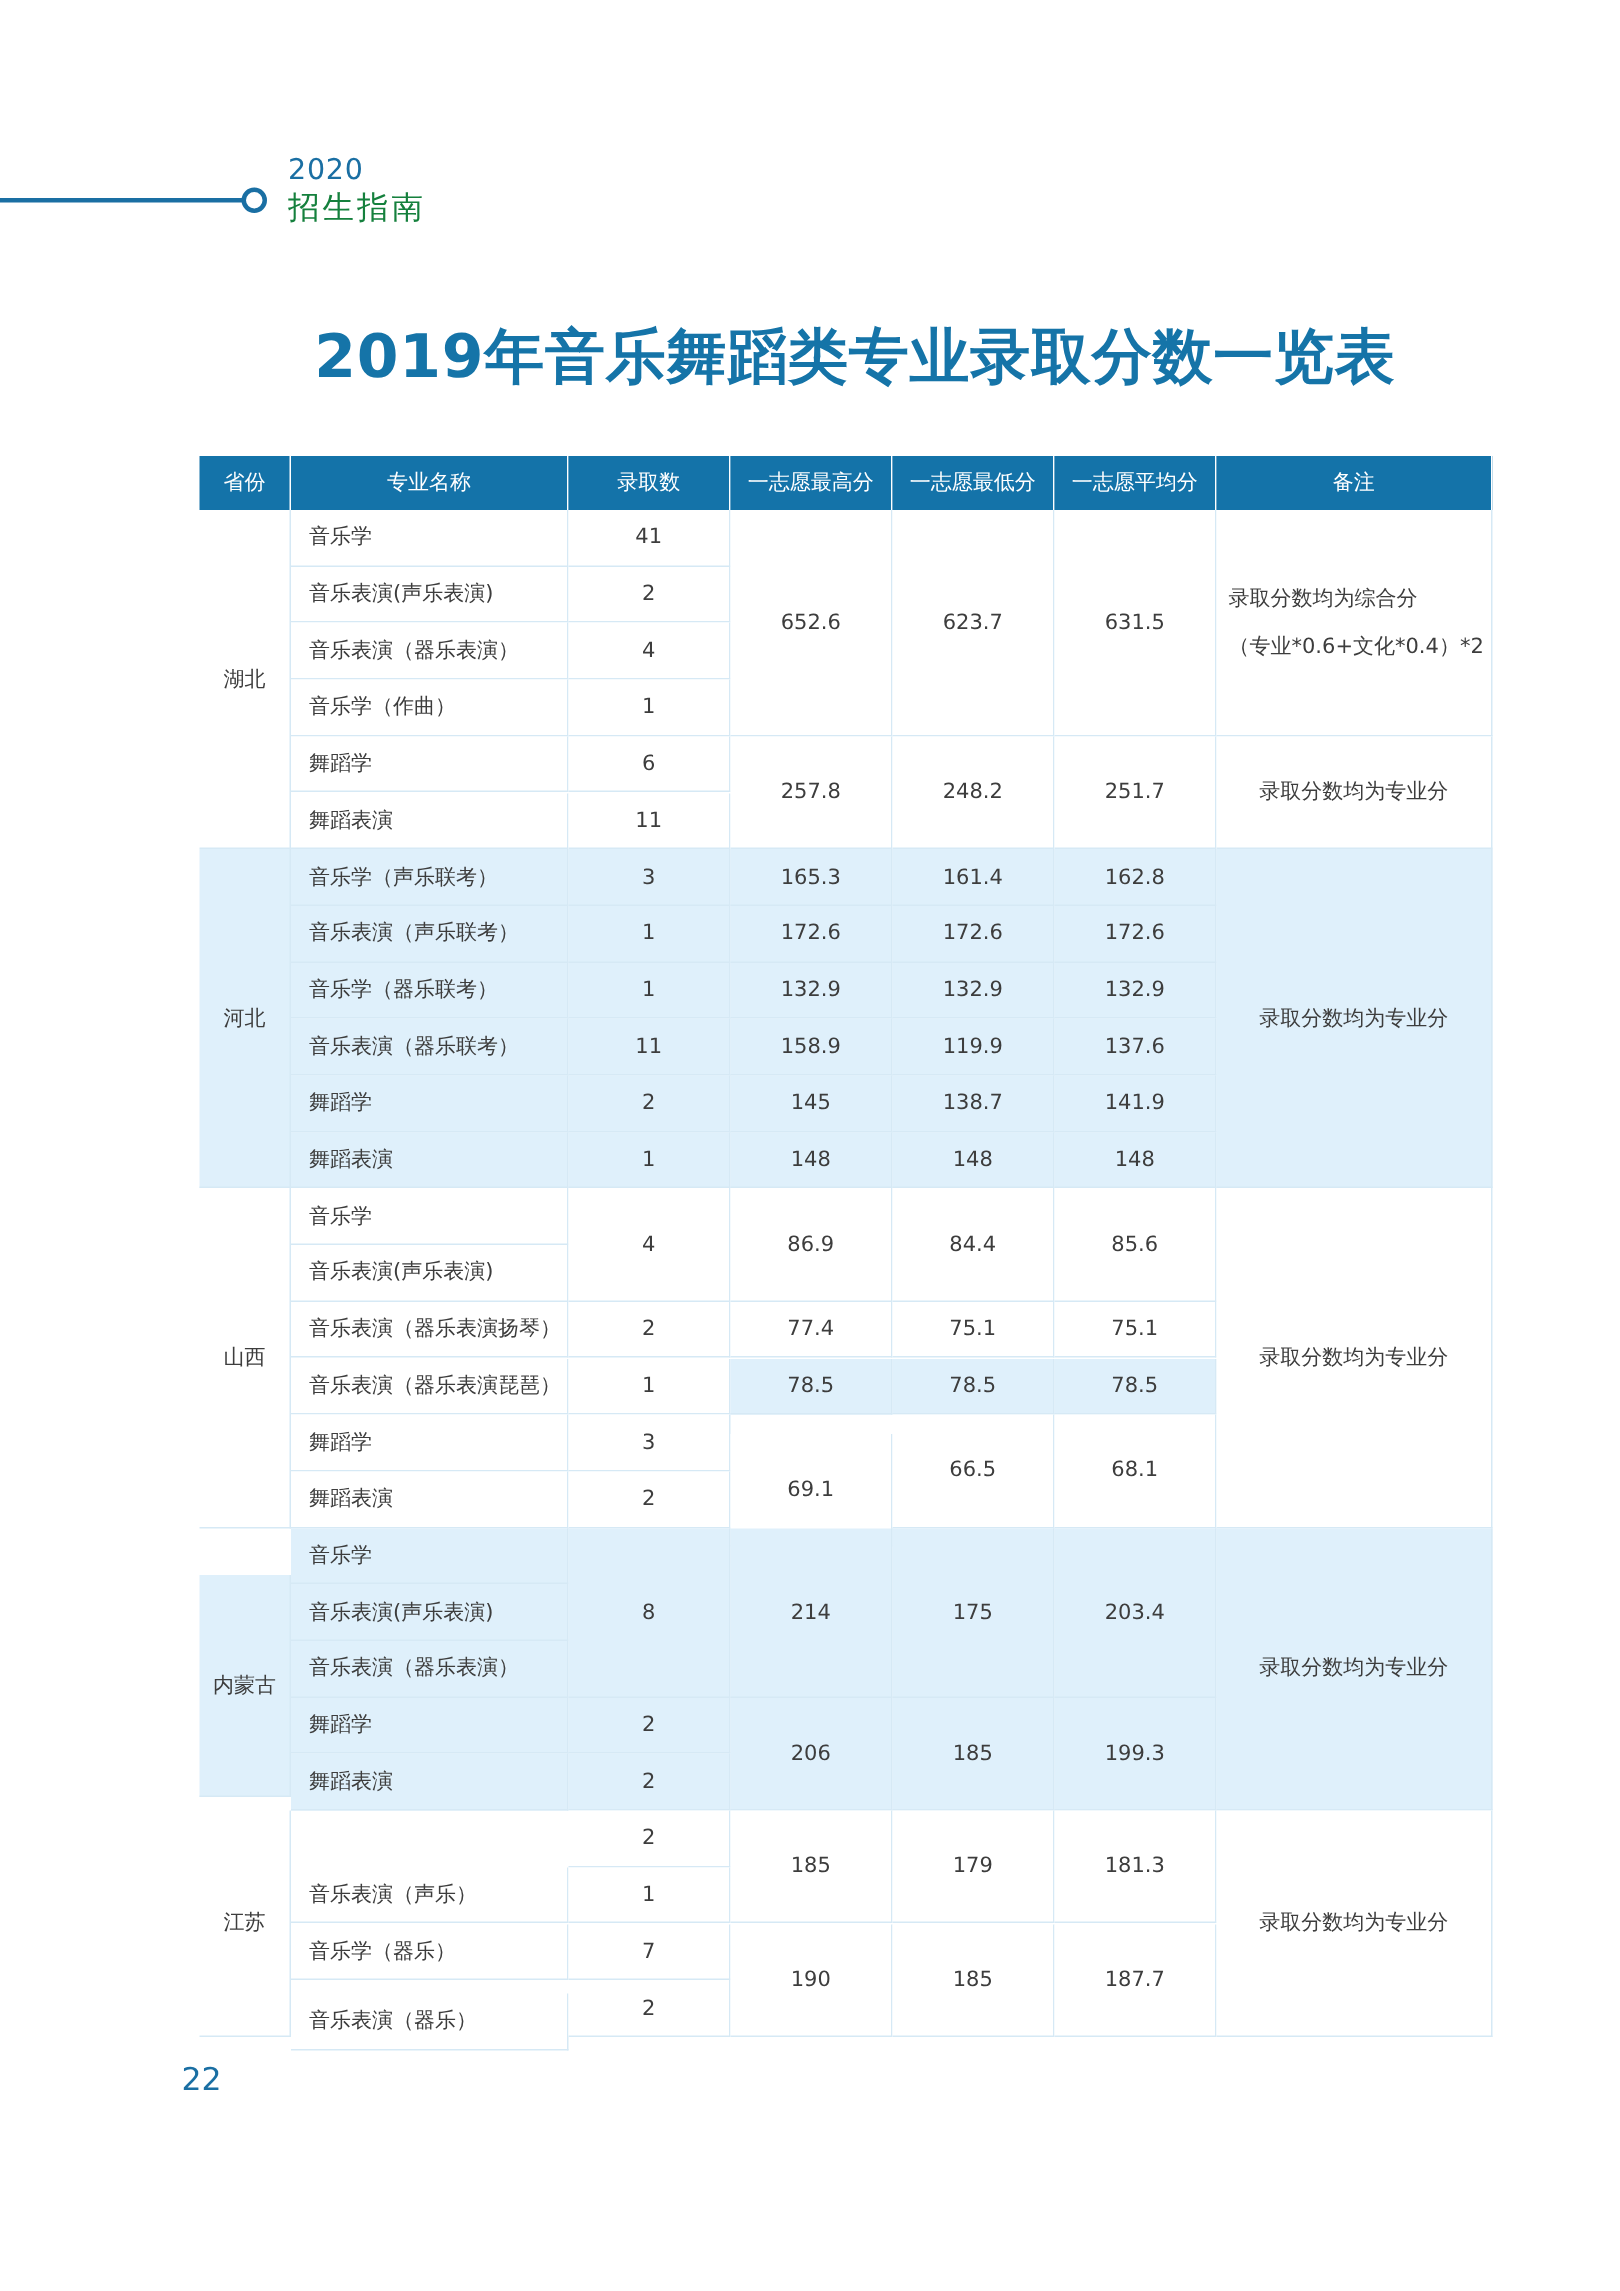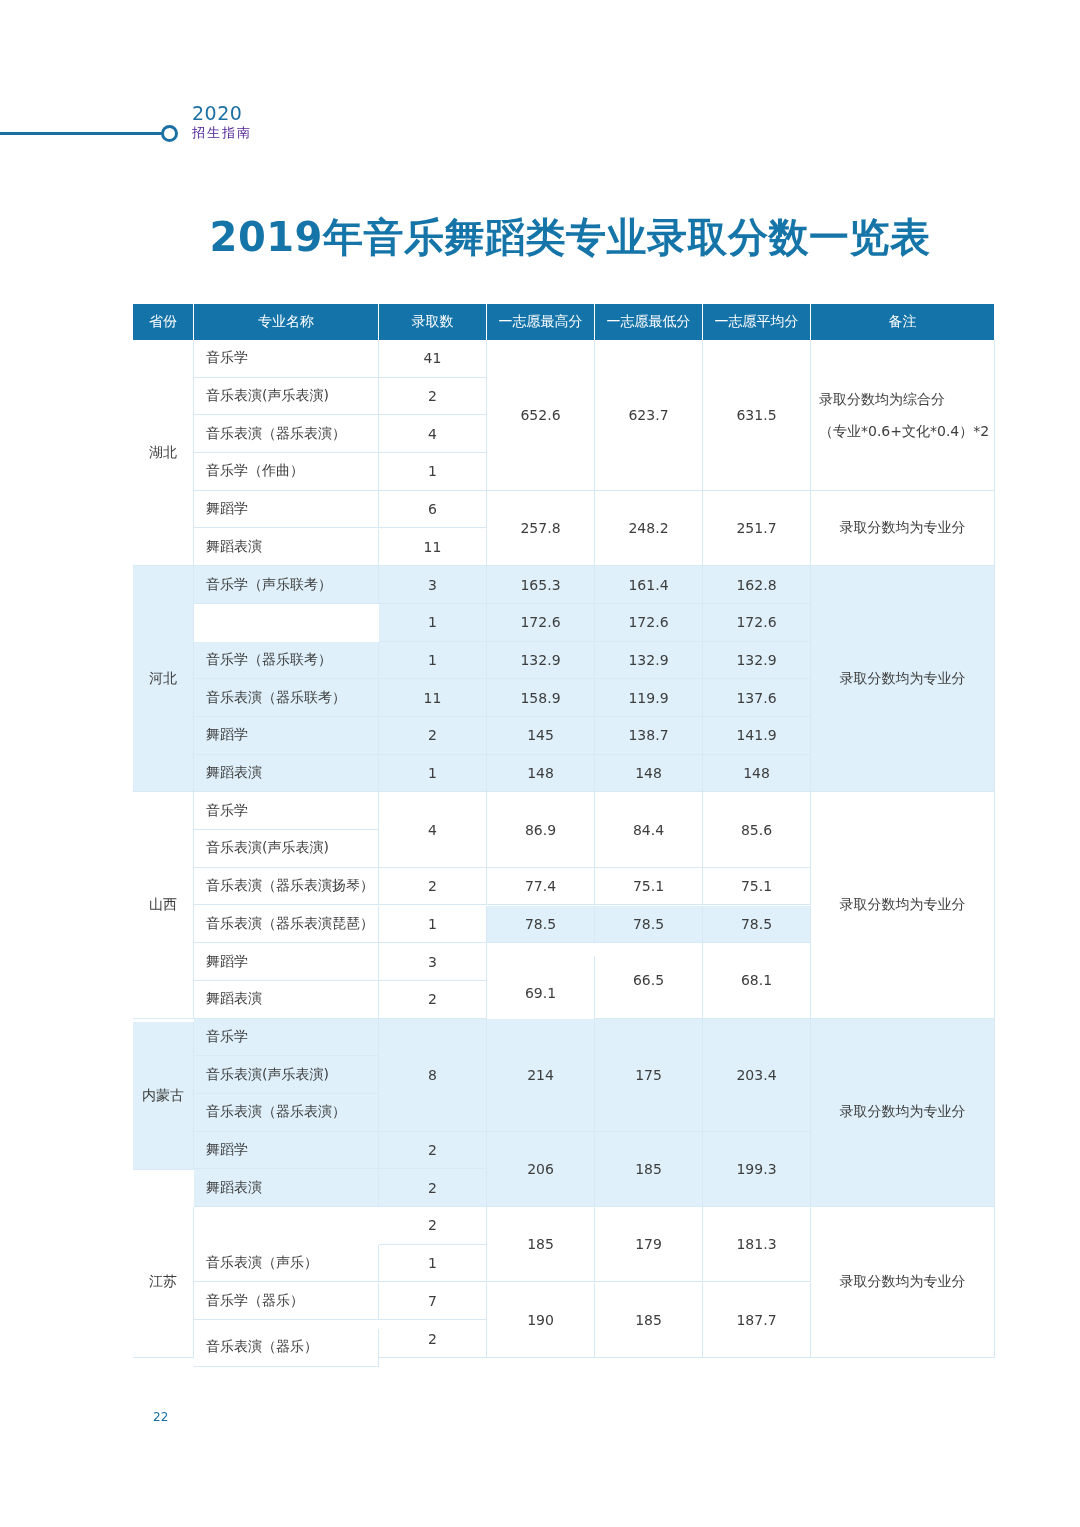--- a/index.html
+++ b/index.html
@@ -3,30 +3,30 @@
 <meta charset="utf-8">
 <style>
   html, body { margin: 0; padding: 0; }
   body {
     width: 1080px; height: 1527px; background: #ffffff; position: relative; overflow: hidden;
     font-family: "DejaVu Sans", "Liberation Sans", sans-serif; color: #3a3a3a;
   }
   .hdr-line { position: absolute; left: 0; top: 132px; width: 162px; height: 3px; background: #1a6fa3; }
   .hdr-circle { position: absolute; left: 161px; top: 125px; width: 11px; height: 11px; border: 3px solid #1a6fa3; border-radius: 50%; background: #fff; }
   .hdr-year { position: absolute; left: 192px; top: 102px; font-size: 19px; color: #1a6fa3; letter-spacing: 0.5px; }
-  .hdr-sub { position: absolute; left: 192px; top: 124px; font-size: 13px; color: #4c1d95; letter-spacing: 2px; }
+  .hdr-sub { position: absolute; left: 192px; top: 124px; font-size: 21px; color: #15803d; letter-spacing: 2px; }
   .title { position: absolute; left: 0; width: 1140px; top: 210px; text-align: center; font-size: 40px; font-weight: bold; color: #1574a8; letter-spacing: 0.5px; }
   .tbl { position: absolute; left: 133px; top: 304px; width: 862px; height: 1054px; }
   .cell { position: absolute; box-sizing: border-box; display: flex; align-items: center; justify-content: center; font-size: 14px; color: #3d3d3d; border-right: 1px solid #d6e9f5; border-bottom: 1px solid #d6e9f5; }
   .cell.left { justify-content: flex-start; padding-left: 12px; }
   .cell.th { background: #1473a9; color: #ffffff; font-size: 14px; border-right: 1px solid #ffffff; border-bottom: none; }
   .cell.note { flex-direction: column; align-items: flex-start; padding-left: 8px; line-height: 32px; }
   .bg-w { background: #ffffff; }
   .bg-b { background: #dff0fb; }
-  .page-num { position: absolute; left: 121px; top: 1410px; font-size: 12px; color: #1a6fa3; margin-left: 32px; }
+  .page-num { position: absolute; left: 121px; top: 1374px; font-size: 21px; color: #1a6fa3; }
 </style>
 </head>
 <body>
 
 <div class="hdr-line"></div>
 <div class="hdr-circle"></div>
 <div class="hdr-year">2020</div>
 <div class="hdr-sub">招生指南</div>
 
 <div class="title">2019年音乐舞蹈类专业录取分数一览表</div>
@@ -62,20 +62,21 @@
       <span>录取分数均为综合分</span>
       <span>（专业*0.6+文化*0.4）*2</span>
     </div>
     <div class="cell  bg-w" style="left: 678px; width: 184px; top: 186.8px; height: 75.4px;">录取分数均为专业分</div>
     <div class="cell  bg-b" style="left: 0px; width: 61px; top: 262.2px; height: 226.2px;">河北</div>
     <div class="cell left bg-b" style="left: 61px; width: 185px; top: 262.2px; height: 37.7px;">音乐学（声乐联考）</div>
     <div class="cell  bg-b" style="left: 246px; width: 108px; top: 262.2px; height: 37.7px;">3</div>
     <div class="cell  bg-b" style="left: 354px; width: 108px; top: 262.2px; height: 37.7px;">165.3</div>
     <div class="cell  bg-b" style="left: 462px; width: 108px; top: 262.2px; height: 37.7px;">161.4</div>
     <div class="cell  bg-b" style="left: 570px; width: 108px; top: 262.2px; height: 37.7px;">162.8</div>
+    <div class="cell left bg-b" style="left: 61px; width: 185px; top: 299.9px; height: 37.7px;">音乐表演（声乐联考）</div>
     <div class="cell  bg-b" style="left: 246px; width: 108px; top: 299.9px; height: 37.7px;">1</div>
     <div class="cell  bg-b" style="left: 354px; width: 108px; top: 299.9px; height: 37.7px;">172.6</div>
     <div class="cell  bg-b" style="left: 462px; width: 108px; top: 299.9px; height: 37.7px;">172.6</div>
     <div class="cell  bg-b" style="left: 570px; width: 108px; top: 299.9px; height: 37.7px;">172.6</div>
     <div class="cell left bg-b" style="left: 61px; width: 185px; top: 337.6px; height: 37.7px;">音乐学（器乐联考）</div>
     <div class="cell  bg-b" style="left: 246px; width: 108px; top: 337.6px; height: 37.7px;">1</div>
     <div class="cell  bg-b" style="left: 354px; width: 108px; top: 337.6px; height: 37.7px;">132.9</div>
     <div class="cell  bg-b" style="left: 462px; width: 108px; top: 337.6px; height: 37.7px;">132.9</div>
     <div class="cell  bg-b" style="left: 570px; width: 108px; top: 337.6px; height: 37.7px;">132.9</div>
     <div class="cell left bg-b" style="left: 61px; width: 185px; top: 375.3px; height: 37.7px;">音乐表演（器乐联考）</div>
@@ -112,21 +113,21 @@
     <div class="cell  bg-w" style="left: 354px; width: 108px; top: 563.8px; height: 37.7px;">77.4</div>
     <div class="cell  bg-w" style="left: 462px; width: 108px; top: 563.8px; height: 37.7px;">75.1</div>
     <div class="cell  bg-w" style="left: 570px; width: 108px; top: 563.8px; height: 37.7px;">75.1</div>
     <div class="cell  bg-b" style="left: 354px; width: 108px; top: 601.5px; height: 37.7px;">78.5</div>
     <div class="cell  bg-b" style="left: 462px; width: 108px; top: 601.5px; height: 37.7px;">78.5</div>
     <div class="cell  bg-b" style="left: 570px; width: 108px; top: 601.5px; height: 37.7px;">78.5</div>
     <div class="cell  bg-w" style="left: 354px; width: 108px; top: 652px; height: 75.4px;">69.1</div>
     <div class="cell  bg-w" style="left: 462px; width: 108px; top: 639.2px; height: 75.4px;">66.5</div>
     <div class="cell  bg-w" style="left: 570px; width: 108px; top: 639.2px; height: 75.4px;">68.1</div>
     <div class="cell  bg-w" style="left: 678px; width: 184px; top: 488.4px; height: 226.2px;">录取分数均为专业分</div>
-    <div class="cell  bg-b" style="left: 0px; width: 61px; top: 718px; height: 148px;">内蒙古</div>
+    <div class="cell  bg-b" style="left: 0px; width: 61px; top: 746px; height: 148px;">内蒙古</div>
     <div class="cell left bg-b" style="left: 61px; width: 185px; top: 714.6px; height: 37.7px;">音乐学</div>
     <div class="cell left bg-b" style="left: 61px; width: 185px; top: 752.3px; height: 37.7px;">音乐表演(声乐表演)</div>
     <div class="cell left bg-b" style="left: 61px; width: 185px; top: 790px; height: 37.7px;">音乐表演（器乐表演）</div>
     <div class="cell left bg-b" style="left: 61px; width: 185px; top: 827.7px; height: 37.7px;">舞蹈学</div>
     <div class="cell left bg-b" style="left: 61px; width: 185px; top: 865.4px; height: 37.7px;">舞蹈表演</div>
     <div class="cell  bg-b" style="left: 246px; width: 108px; top: 714.6px; height: 113.1px;">8</div>
     <div class="cell  bg-b" style="left: 246px; width: 108px; top: 827.7px; height: 37.7px;">2</div>
     <div class="cell  bg-b" style="left: 246px; width: 108px; top: 865.4px; height: 37.7px;">2</div>
     <div class="cell  bg-b" style="left: 354px; width: 108px; top: 714.6px; height: 113.1px;">214</div>
     <div class="cell  bg-b" style="left: 462px; width: 108px; top: 714.6px; height: 113.1px;">175</div>

